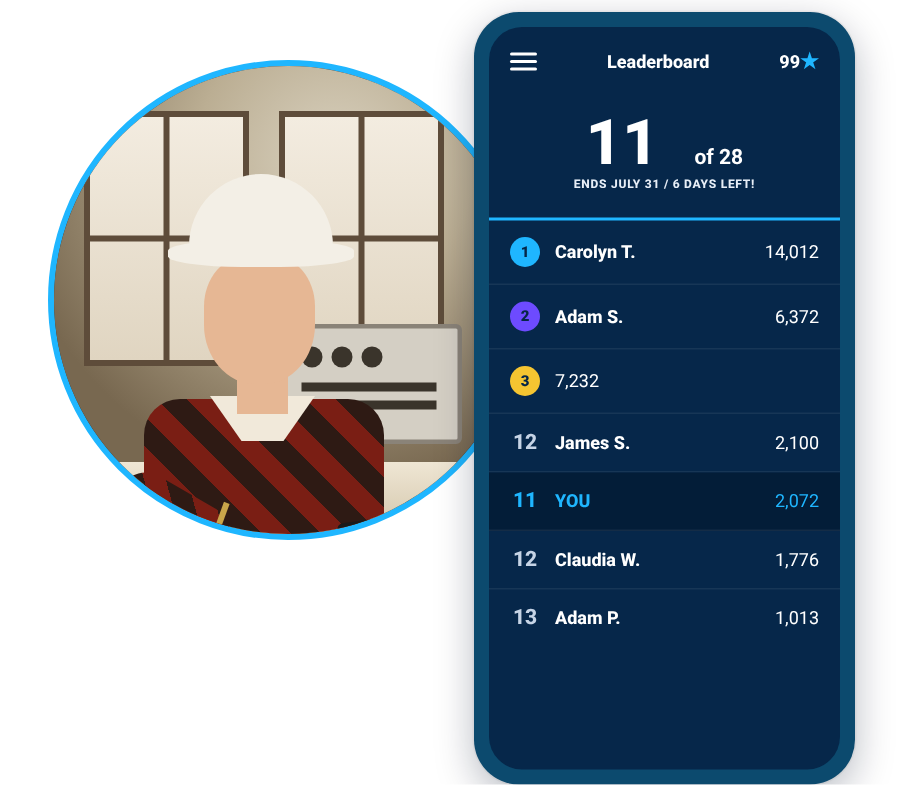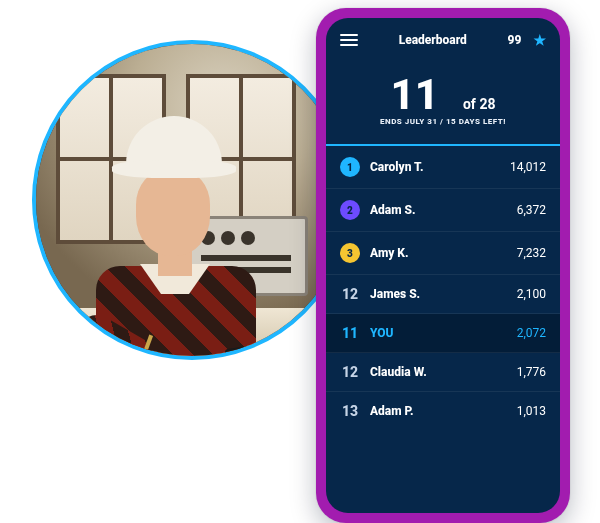--- a/index.html
+++ b/index.html
@@ -26,27 +26,27 @@
   .torso{position:absolute;top:150px;left:30px;width:160px;height:130px;background:
       repeating-linear-gradient(45deg,#7a1e14 0 14px,#2e1a14 14px 28px);border-radius:24px 24px 0 0;}
   .collar{position:absolute;top:148px;left:74px;width:70px;height:30px;background:#f1e9da;clip-path:polygon(0 0,100% 0,70% 100%,30% 100%);}
   .table{position:absolute;bottom:0;left:-20px;width:360px;height:48px;background:linear-gradient(#efe6d4,#d2c5aa);}
   .arm{position:absolute;top:210px;left:10px;width:80px;height:36px;background:repeating-linear-gradient(45deg,#7a1e14 0 14px,#2e1a14 14px 28px);border-radius:18px;transform:rotate(30deg);}
   .hand{position:absolute;top:236px;left:64px;width:24px;height:22px;background:#e6b794;border-radius:40%;}
   .pen{position:absolute;top:218px;left:76px;width:4px;height:42px;background:#caa64a;transform:rotate(20deg);}
   .phone{position:absolute;top:230px;left:160px;width:46px;height:26px;background:#1a1a1a;border-radius:4px;transform:rotate(-8deg);}
 
   
-  .phone-frame { position: absolute; right: 30px; top: 8px; width: 254px; height: 515px; background: #a21caf; border-radius: 30px; box-shadow: 0 8px 26px rgba(4,16,38,.28), 0 0 0 1px rgba(0,0,0,.04); padding:10px; }
+  .phone-frame { position: absolute; right: 30px; top: 8px; width: 254px; height: 515px; background: #0c4a6e; border-radius: 30px; box-shadow: 0 8px 26px rgba(4,16,38,.28), 0 0 0 1px rgba(0,0,0,.04); padding:10px; }
   .phone-screen { width: 100%; height: 100%; background: #06274a; border-radius: 22px; color: #fff; overflow: hidden; display:flex; flex-direction:column; }
   .ph-header { display:flex; align-items:center; justify-content:space-between; padding:14px 14px 6px; font-size:12px; font-weight:700; }
   .hamburger{width:18px;height:12px;display:flex;flex-direction:column;justify-content:space-between;}
   .hamburger span{height:2px;background:#fff;border-radius:1px;}
   .ph-header-title{font-weight:800;}
-  .credits{display:flex;align-items:center;gap:12px;font-weight:800;}
+  .credits{display:flex;align-items:center;gap:0;font-weight:800;}
   .star{color:#1fb6ff;font-size:14px;}
   .rank-block{ text-align:center; padding:16px 0 18px; position:relative; }
   .rank-main{ font-size:42px; font-weight:800; display:inline-block;}
   .rank-of{ font-size:14px; font-weight:700; margin-left:20px;}
   .rank-sub{ font-size:8px; font-weight:800; letter-spacing:.5px; margin-top:-2px; color:#e7eef7;}
   .rank-underline{height:2px;background:#1fb6ff;margin:0 0 0 0;}
   .rows{flex:1;display:flex;flex-direction:column;}
   .row{display:flex;align-items:center;padding:11px 14px;font-size:12px;font-weight:800;border-bottom:1px solid rgba(255,255,255,.07);}
   .row:last-child{border-bottom:none;}
   .rank-chip{width:20px;height:20px;border-radius:50%;font-size:10px;font-weight:900;display:flex;align-items:center;justify-content:center;color:#062647;margin-right:10px;flex-shrink:0;}
@@ -96,38 +96,37 @@
       </div>
     </div>
 
     <div class="rank-block">
       <div>
         <span class="rank-main">11</span>
         <span class="rank-of">
           <span>of</span> <span>28</span>
         </span>
       </div>
-      <div class="rank-sub">ENDS JULY 31 / 15 DAYS LEFT!</div>
+      <div class="rank-sub">ENDS JULY 31 / 6 DAYS LEFT!</div>
     </div>
     <div class="rank-underline"></div>
 
     <div class="rows" id="rows">
         <div class="row">
           <div class="rank-chip" style="background: rgb(31, 182, 255);">1</div>
           <div class="row-name">Carolyn T.</div>
           <div class="row-score">14,012</div>
         </div>
         <div class="row">
           <div class="rank-chip" style="background: rgb(109, 75, 255);">2</div>
           <div class="row-name">Adam S.</div>
           <div class="row-score">6,372</div>
         </div>
         <div class="row">
           <div class="rank-chip" style="background: rgb(245, 197, 49);">3</div>
-          <div class="row-name">Amy K.</div>
           <div class="row-score">7,232</div>
         </div>
         <div class="row">
           <div class="rank-num">12</div>
           <div class="row-name">James S.</div>
           <div class="row-score">2,100</div>
         </div>
         <div class="row highlight">
           <div class="rank-num">11</div>
           <div class="row-name">YOU</div>

